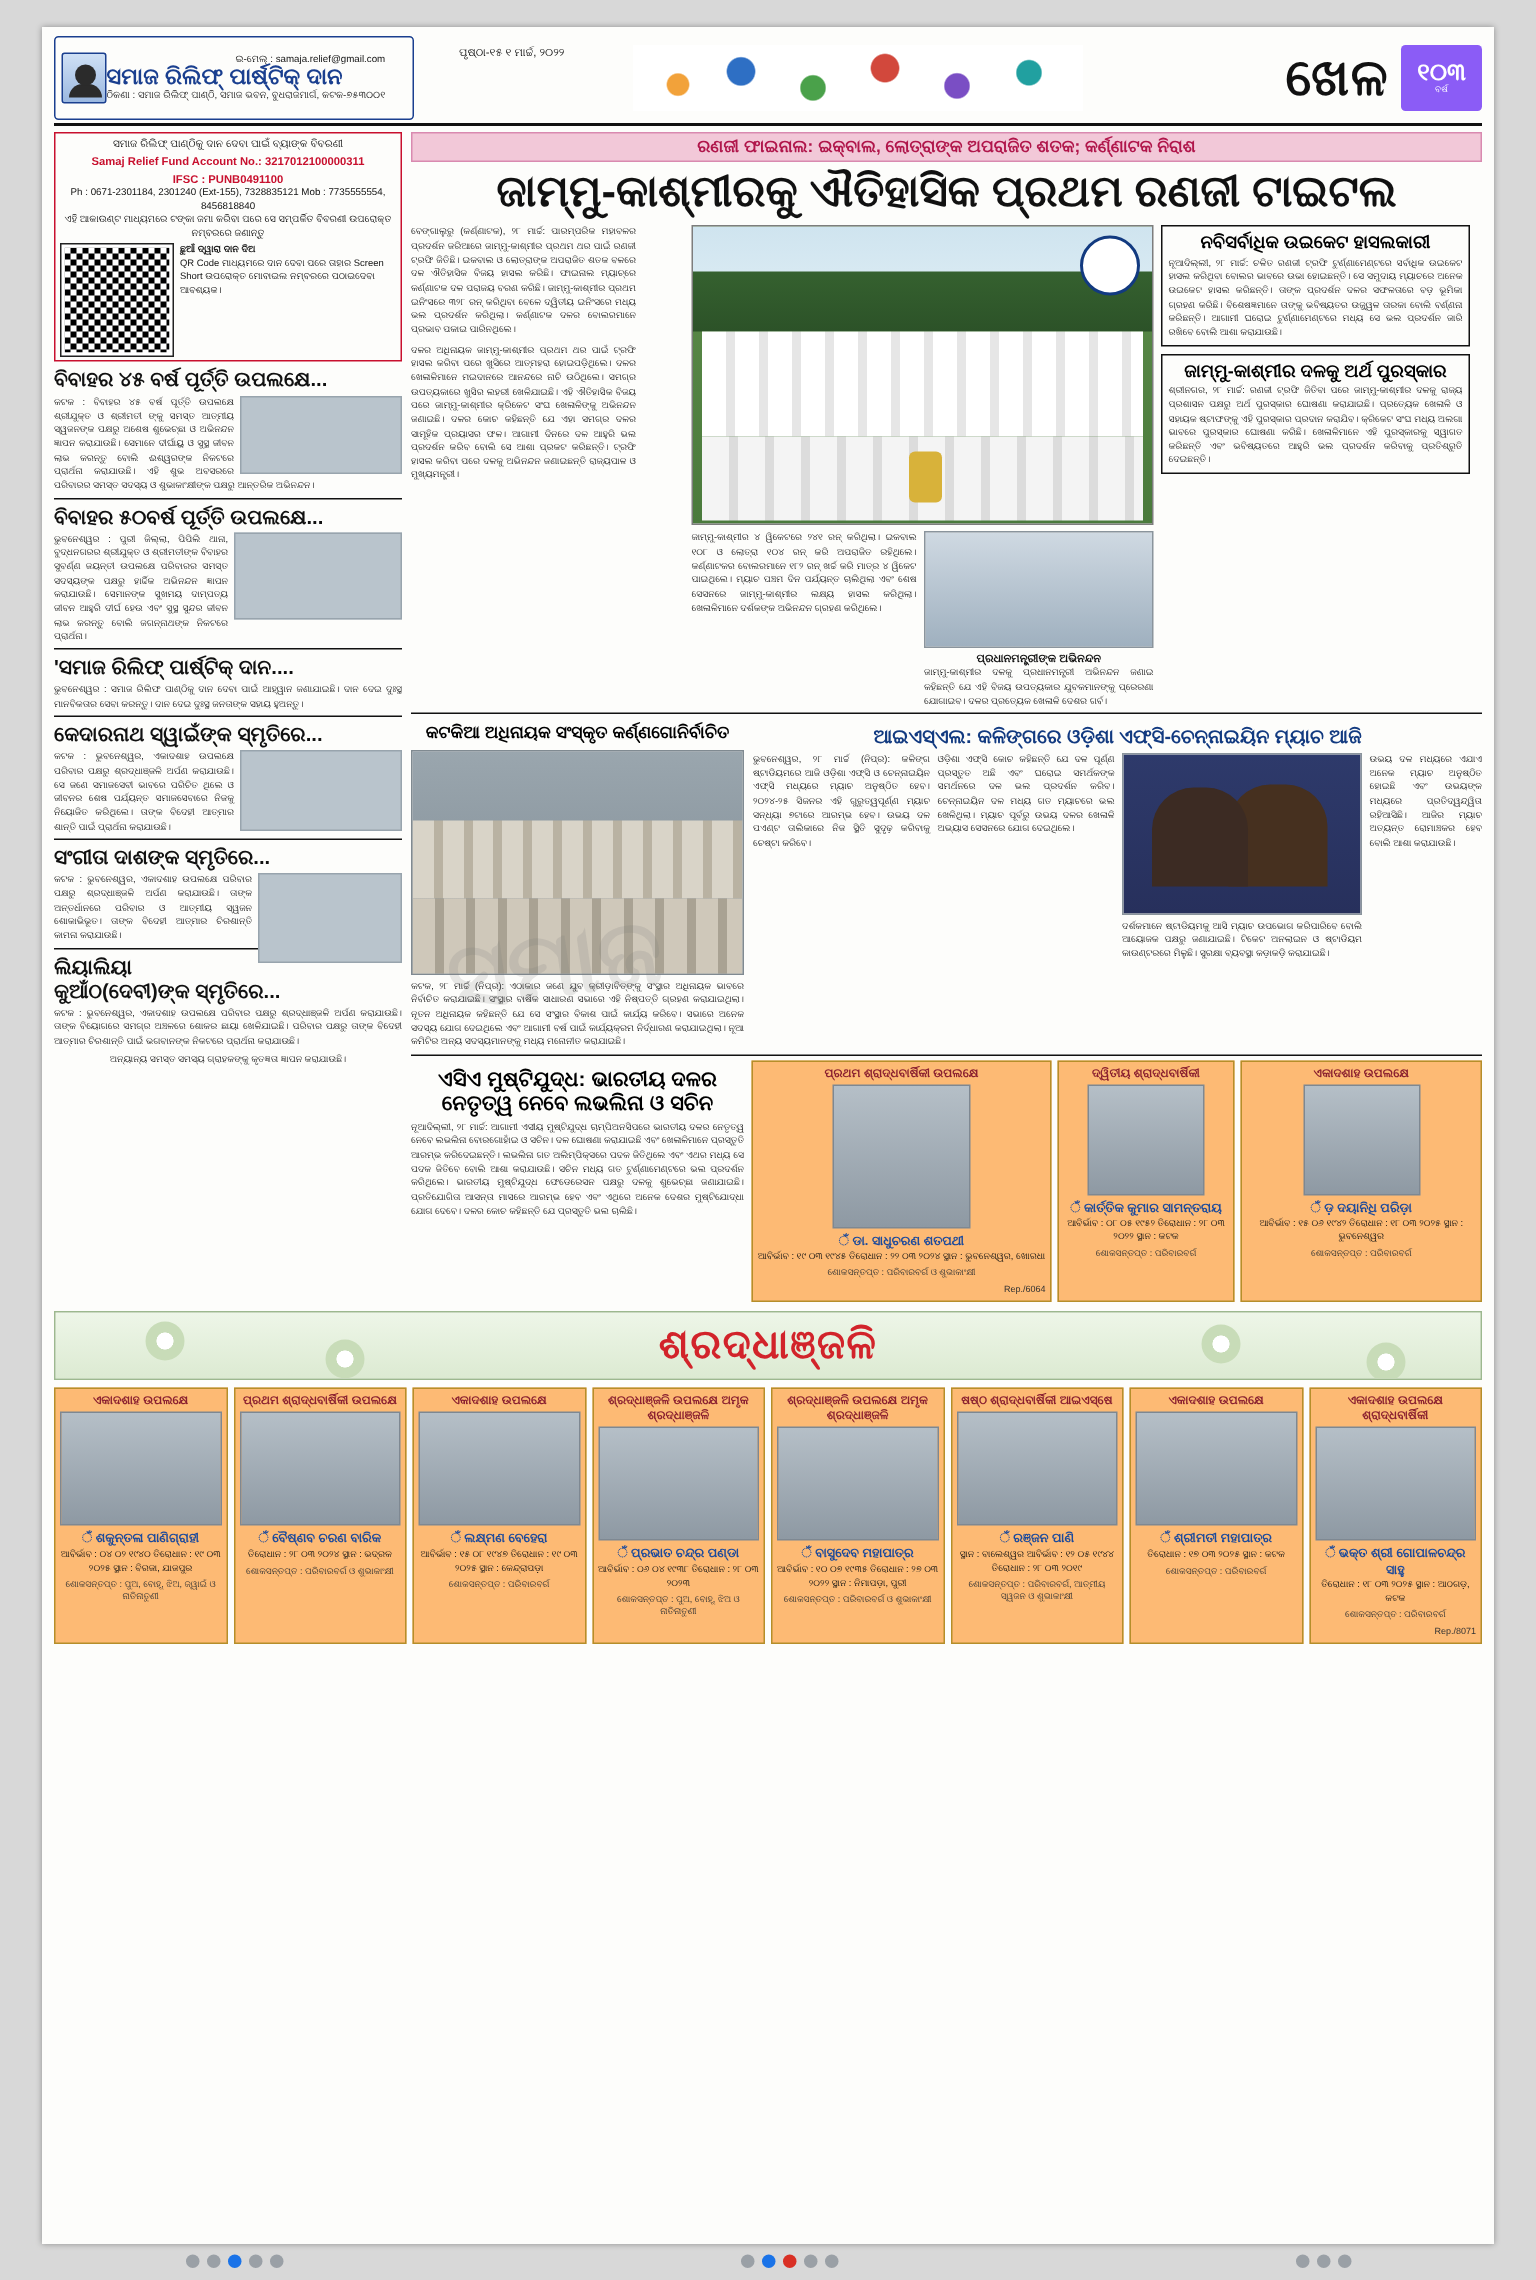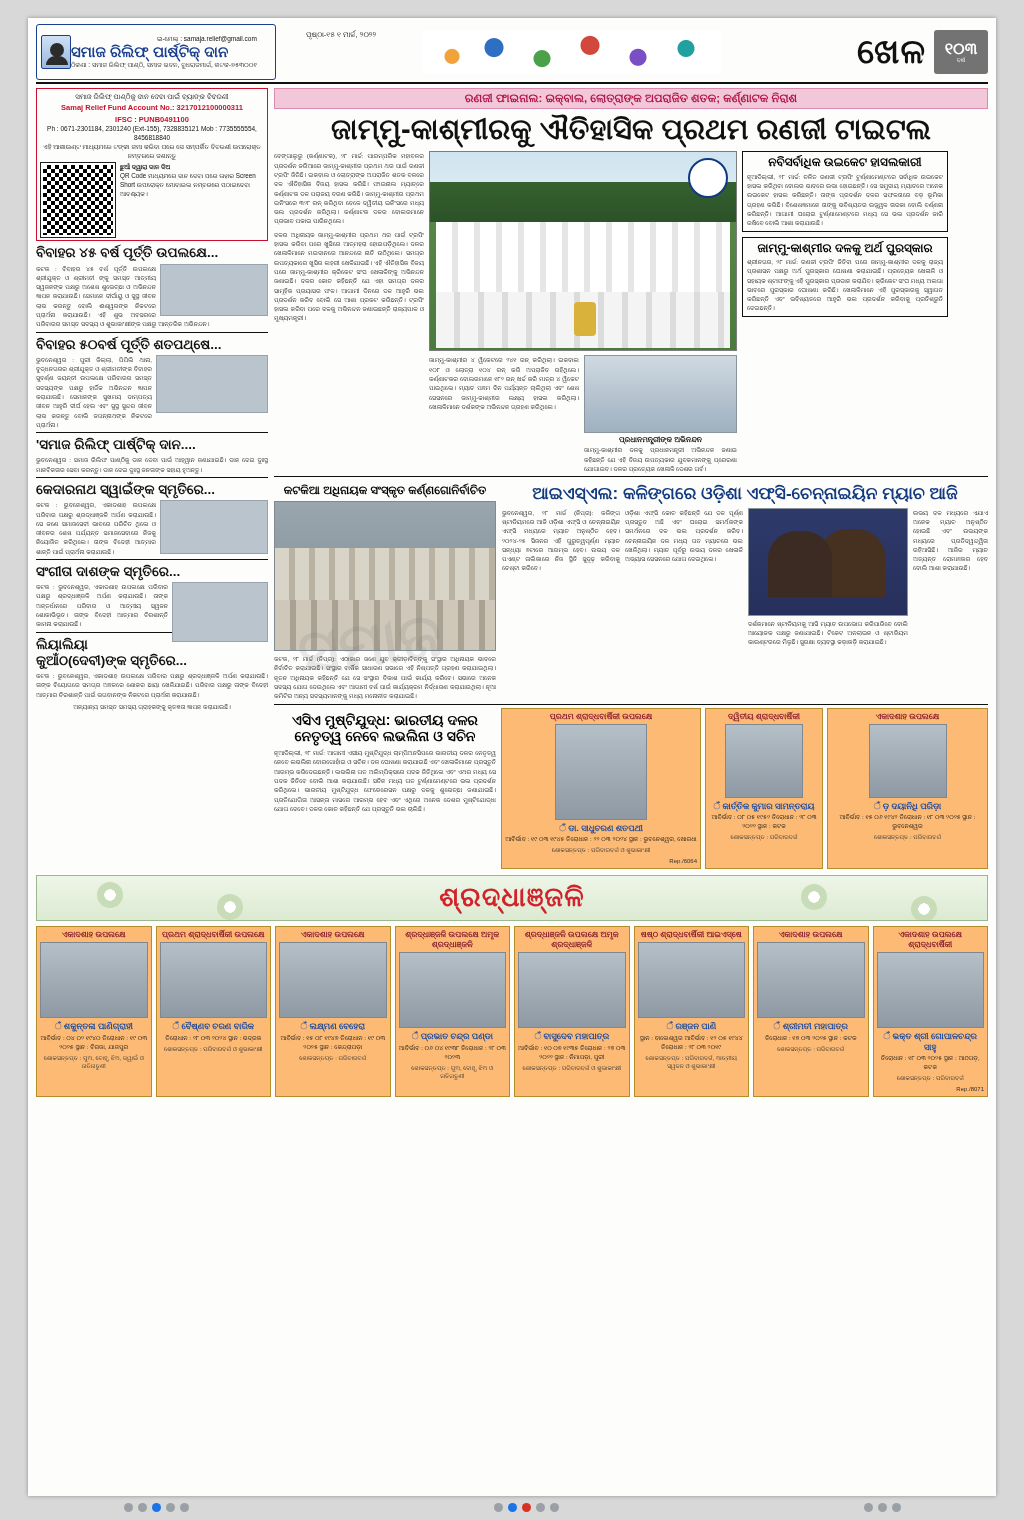--- a/index.html
+++ b/index.html
@@ -49,21 +49,21 @@
       radial-gradient(circle at 24% 40%, #2e6fc4 0 9px, transparent 10px),
       radial-gradient(circle at 40% 65%, #4aa14a 0 8px, transparent 9px),
       radial-gradient(circle at 56% 35%, #d2483c 0 9px, transparent 10px),
       radial-gradient(circle at 72% 62%, #7a4ec4 0 8px, transparent 9px),
       radial-gradient(circle at 88% 42%, #21a0a0 0 8px, transparent 9px),
       linear-gradient(#fff,#fff);
   }
   .mast-right { width:210px; display:flex; align-items:center; justify-content:flex-end; gap:8px; }
   .khela { font-size:34px; font-weight:bold; color:#111; letter-spacing:1px; }
   .khela-badge {
-    width:54px; height:44px; background:#737373; color:#fff; border-radius:3px;
+    width:54px; height:44px; background:#8b5cf6; color:#fff; border-radius:3px;
     display:flex; flex-direction:column; align-items:center; justify-content:center;
     font-size:16px; font-weight:bold; line-height:1;
   }
   .khela-badge small { font-size:6px; font-weight:normal; }
   .hrule { height:2px; background:#111; margin:2px 8px 0 8px; }
 
   
   .body-grid { display:flex; padding:4px 8px 0 8px; gap:6px; }
   .col-left { width:232px; }
   .col-right { flex:1; }
@@ -97,21 +97,21 @@
   .pinkbar {
     background:#f2c8d8; border:1px solid #d98ab0; color:#b0164b;
     font-size:11.5px; font-weight:bold; text-align:center; padding:3px 4px; margin-bottom:4px;
   }
   h1.lead {
     font-size:29px; font-weight:bold; text-align:center; color:#111;
     line-height:1.15; margin:2px 0 5px 0;
   }
   .lead-grid { display:flex; gap:5px; }
   .lead-c1 { width:150px; }
-  .lead-c2 { width:308px; }
+  .lead-c2 { width:308px;margin-left:32px; }
   .lead-c4 { width:206px; }
   .boxed { border:1px solid #111; padding:3px 4px; }
   .boxhead { font-size:12px; font-weight:bold; text-align:center; margin-bottom:2px; line-height:1.2;}
   .cap { font-size:7.5px; text-align:center; color:#111; margin-top:2px; font-weight:bold;}
 
   .team-photo {
     height:200px;
     background:
       linear-gradient(#5d8c4a,#4a7a3c) ;
     position:relative; overflow:hidden; border:1px solid #7d7d7d;
@@ -127,21 +127,21 @@
 
   .pm-photo{height:78px;background:linear-gradient(#cfd9e2,#9fb0bf);border:1px solid #8a949c;}
   .presser{height:108px;background:linear-gradient(#2e3a6b,#27305c);border:1px solid #8a949c;position:relative;}
   .presser:after{content:"";position:absolute;left:12%;top:22px;width:64px;height:66px;background:#3c2b23;border-radius:28px 28px 0 0;}
   .presser:before{content:"";position:absolute;right:14%;top:20px;width:66px;height:68px;background:#46301f;border-radius:28px 28px 0 0;}
 
   .group-photo{height:150px;background:linear-gradient(#9aa6ae,#7d8992);border:1px solid #808a91;position:relative;overflow:hidden;}
   .group-photo .g1{position:absolute;left:0;right:0;top:46px;height:52px;background:repeating-linear-gradient(90deg,#d9d4c8 0 14px,#b9b2a2 14px 20px);}
   .group-photo .g2{position:absolute;left:0;right:0;top:98px;height:52px;background:repeating-linear-gradient(90deg,#cfc8ba 0 15px,#a9a293 15px 21px);}
 
-  .midhead { font-size:17px; font-weight:bold; text-align:center; line-height:1.2; margin:4px 0 3px;}
+  .midhead { font-size:13px; font-weight:bold; text-align:center; line-height:1.2; margin:4px 0 3px;}
   .blue-head { color:#123a80; }
   .trib {
     border:1px solid #b58e2a; padding:3px; background:#fdba74; position:relative;
   }
   .trib .cardhead {
     font-size:8px; font-weight:bold; text-align:center; color:#8a2030; line-height:1.25; margin-bottom:2px;
   }
   .trib .portrait {
     height:76px; background:linear-gradient(#b5bfc7,#8e99a3); border:1px solid #7e8892; margin:0 auto;
   }
@@ -220,21 +220,21 @@
             <div>QR Code ମାଧ୍ୟମରେ ଦାନ ଦେବା ପରେ ତାହାର Screen Short ଉପରୋକ୍ତ ମୋବାଇଲ ନମ୍ବରରେ ପଠାଇଦେବା ଆବଶ୍ୟକ।</div>
           </div>
         </div>
       </div>
 
       <h2 class="sec">ବିବାହର ୪୫ ବର୍ଷ ପୂର୍ତ୍ତି ଉପଲକ୍ଷେ...</h2>
       <div class="photo fl" style="width:108px;height:52px"></div>
       <div class="txt">କଟକ : ବିବାହର ୪୫ ବର୍ଷ ପୂର୍ତ୍ତି ଉପଲକ୍ଷେ ଶ୍ରୀଯୁକ୍ତ ଓ ଶ୍ରୀମତୀ ଙ୍କୁ ସମସ୍ତ ଆତ୍ମୀୟ ସ୍ୱଜନଙ୍କ ପକ୍ଷରୁ ଅଶେଷ ଶୁଭେଚ୍ଛା ଓ ଅଭିନନ୍ଦନ ଜ୍ଞାପନ କରାଯାଉଛି। ସେମାନେ ଦୀର୍ଘାୟୁ ଓ ସୁସ୍ଥ ଜୀବନ ଲାଭ କରନ୍ତୁ ବୋଲି ଈଶ୍ୱରଙ୍କ ନିକଟରେ ପ୍ରାର୍ଥନା କରାଯାଉଛି। ଏହି ଶୁଭ ଅବସରରେ ପରିବାରର ସମସ୍ତ ସଦସ୍ୟ ଓ ଶୁଭାକାଂକ୍ଷୀଙ୍କ ପକ୍ଷରୁ ଆନ୍ତରିକ ଅଭିନନ୍ଦନ।</div>
       <div class="rule"></div>
 
-      <h2 class="sec">ବିବାହର ୫୦ବର୍ଷ ପୂର୍ତ୍ତି ଶତପଥ୍ଷେ...</h2>
+      <h2 class="sec">ବିବାହର ୫୦ବର୍ଷ ପୂର୍ତ୍ତି ଉପଲକ୍ଷେ...</h2>
       <div class="photo fl" style="width:112px;height:58px"></div>
       <div class="txt">ଭୁବନେଶ୍ୱର : ପୁରୀ ଜିଲ୍ଲା, ପିପିଲି ଥାନା, ବୁଦ୍ଧନଗରର ଶ୍ରୀଯୁକ୍ତ ଓ ଶ୍ରୀମତୀଙ୍କ ବିବାହର ସୁବର୍ଣ୍ଣ ଜୟନ୍ତୀ ଉପଲକ୍ଷେ ପରିବାରର ସମସ୍ତ ସଦସ୍ୟଙ୍କ ପକ୍ଷରୁ ହାର୍ଦ୍ଦିକ ଅଭିନନ୍ଦନ ଜ୍ଞାପନ କରାଯାଉଛି। ସେମାନଙ୍କ ସୁଖମୟ ଦାମ୍ପତ୍ୟ ଜୀବନ ଆହୁରି ଦୀର୍ଘ ହେଉ ଏବଂ ସୁସ୍ଥ ସୁନ୍ଦର ଜୀବନ ଲାଭ କରନ୍ତୁ ବୋଲି ଜଗନ୍ନାଥଙ୍କ ନିକଟରେ ପ୍ରାର୍ଥନା।</div>
       <div class="rule"></div>
 
       <h2 class="sec">'ସମାଜ ରିଲିଫ୍ ପାର୍ଷ୍ଟିକ୍ ଦାନ....</h2>
       <div class="txt">ଭୁବନେଶ୍ୱର : ସମାଜ ରିଲିଫ ପାଣ୍ଠିକୁ ଦାନ ଦେବା ପାଇଁ ଆହ୍ୱାନ ଜଣାଯାଇଛି। ଦାନ ଦେଇ ଦୁଃସ୍ଥ ମାନବିକତାର ସେବା କରନ୍ତୁ। ଦାନ ଦେଇ ଦୁଃସ୍ଥ ଜନତାଙ୍କ ସହାୟ ହୁଅନ୍ତୁ।</div>
       <div class="rule"></div>
 
       <h2 class="sec">କେଦାରନାଥ ସ୍ୱାଇଁଙ୍କ ସ୍ମୃତିରେ...</h2>
       <div class="photo fl" style="width:108px;height:54px"></div>

